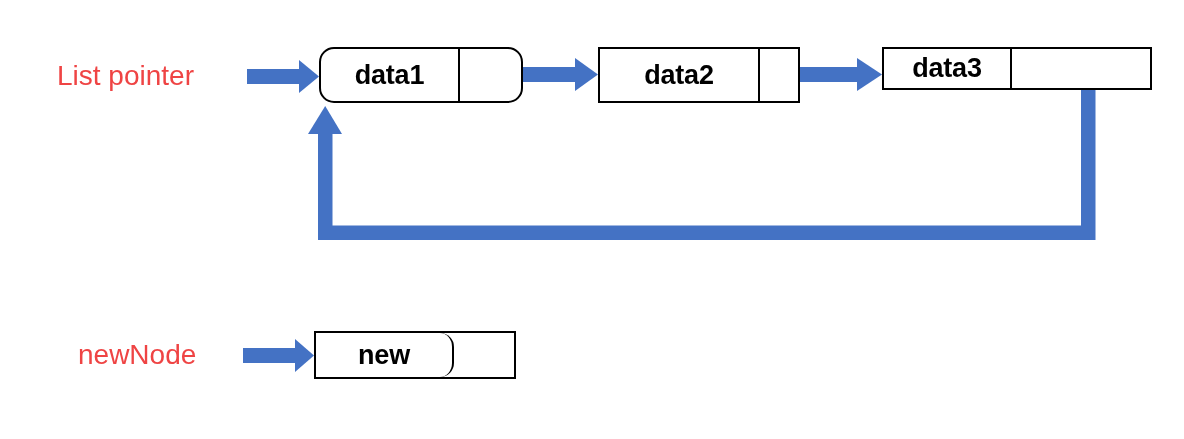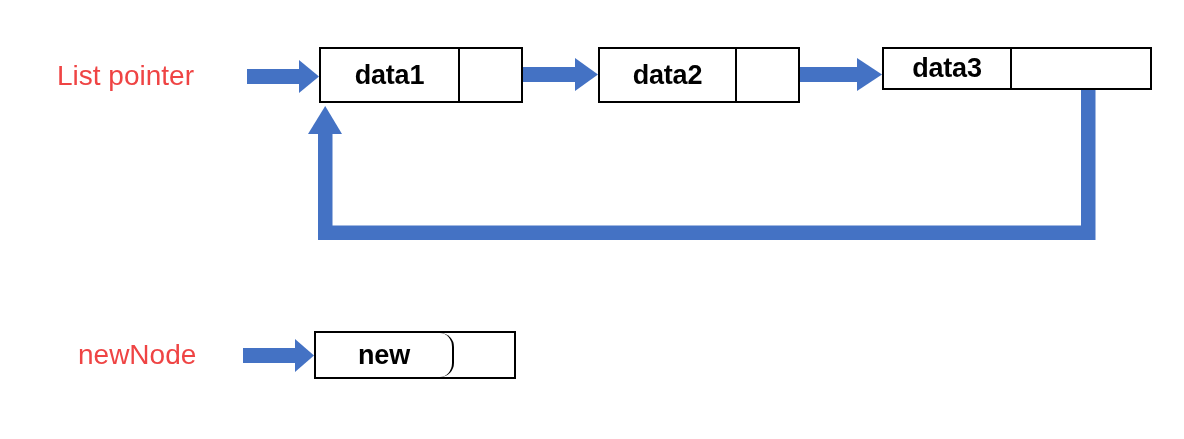--- a/index.html
+++ b/index.html
@@ -92,27 +92,27 @@
     </g>
 
     <g>
       <rect x="243" y="348" width="54" height="15" fill="#4472C4"></rect>
       <polygon points="295,339 314,355.5 295,372" fill="#4472C4"></polygon>
     </g>
   </svg>
 
   <div class="label" style="left:57px; top:62px;">List pointer</div>
 
-  <div class="node" style="left:319px; top:47px; width:204px; height:56px;">
+  <div class="node" style="left:319px; top:47px; width:204px; height:56px;border-radius:15px;">
     <div class="cell-data" style="width:139px;">data1</div>
     <div class="cell-next"></div>
   </div>
 
   <div class="node" style="left:598px; top:47px; width:202px; height:56px;">
-    <div class="cell-data" style="width:137px;">data2</div>
+    <div class="cell-data" style="width:160px;">data2</div>
     <div class="cell-next"></div>
   </div>
 
   <div class="node" style="left:882px; top:47px; width:270px; height:43px;">
     <div class="cell-data" style="width:128px;">data3</div>
     <div class="cell-next"></div>
   </div>
 
   <div class="label" style="left:78px; top:341px;">newNode</div>
 

